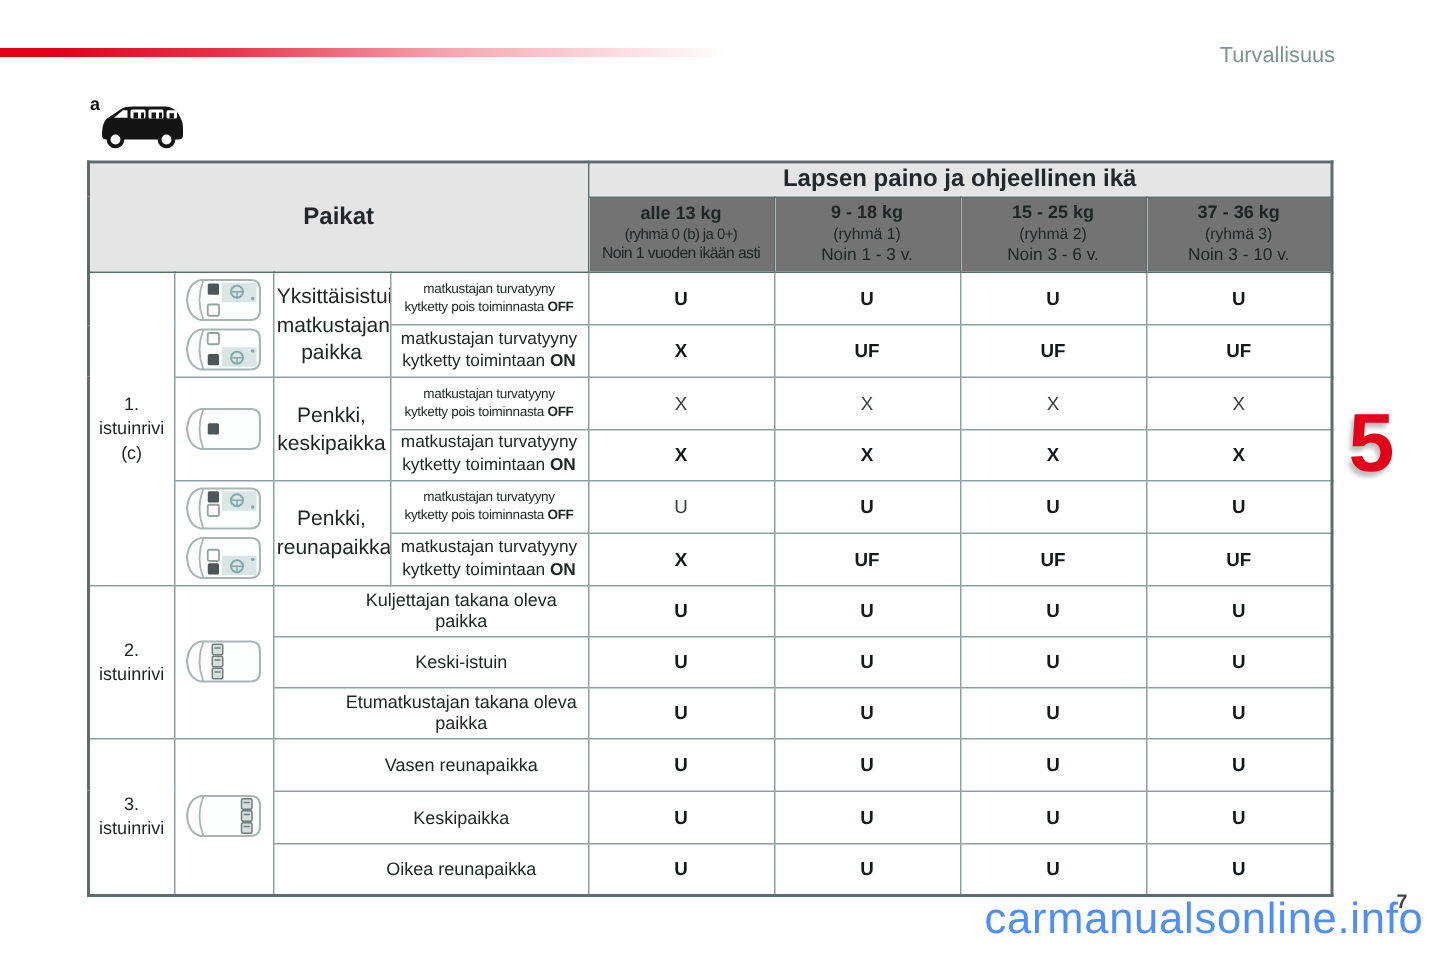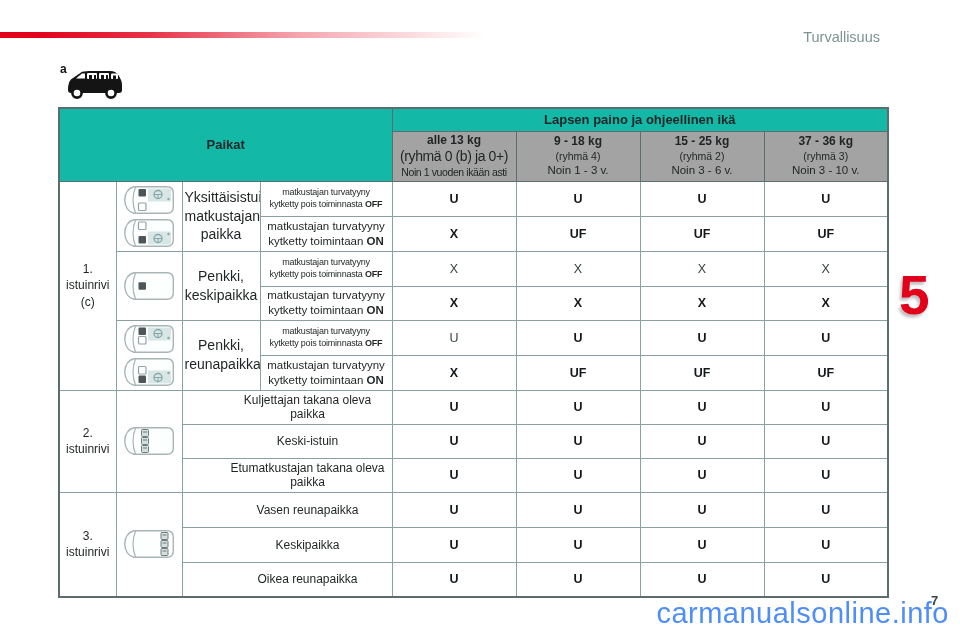--- a/index.html
+++ b/index.html
@@ -3,41 +3,41 @@
 <meta charset="utf-8">
 <style>
   html,body{margin:0;padding:0;}
   body{
     width:960px;height:640px;position:relative;background:#ffffff;
     font-family:"Liberation Sans", sans-serif;color:#1e2323;overflow:hidden;
   }
   
   .red-bar{position:absolute;left:0;top:32px;width:500px;height:6px;
     background:linear-gradient(90deg,#e2001a 0%,#e2001a 7%,rgba(226,0,26,.8) 30%,rgba(226,0,26,.35) 60%,rgba(226,0,26,0) 97%);}
-  .section-title{position:absolute;top:29px;right:80px;font-size:14.5px;color:#7d9393;}
+  .section-title{position:absolute;top:29px;right:70px;font-size:14.5px;color:#7d9393;}
   .figure{position:absolute;left:58px;top:62px;width:70px;height:42px;}
   .figure .flabel{position:absolute;left:2px;top:0;font-size:12px;font-weight:bold;color:#111;}
   .figure svg{position:absolute;left:6px;top:4px;}
   .chapter-num{position:absolute;left:899px;top:268px;font-size:55px;font-weight:bold;color:#e2001a;
     text-shadow:-2px 3px 3px rgba(96,96,96,.4);line-height:1;}
   .watermark{position:absolute;right:11px;top:597px;font-size:29px;color:#3b82f6;opacity:.9;letter-spacing:.5px;z-index:2;}
   .pagenum{position:absolute;left:931px;top:593px;font-size:13px;font-weight:bold;color:#3c4444;z-index:1;}
 
   
   table{position:absolute;left:58px;top:107px;border-collapse:collapse;table-layout:fixed;width:829px;
     border:2px solid #5d6c6c;}
   td{border:1px solid #8ba1a1;text-align:center;vertical-align:middle;padding:0 2px;overflow:hidden;}
   thead td{border:1px solid #5d6c6c;}
-  .hdr{background:#14b8a6;font-weight:bold;font-size:13px;color:#22282a;}
-  .subhdr{background:#a3a3a3;}
+  .hdr{background:#e5e5e5;font-weight:bold;font-size:16px;color:#22282a;}
+  .subhdr{background:#737373;}
   tr.h1{height:23px;} tr.h2{height:50px;}
   .w-weight{font-weight:bold;font-size:12px;line-height:1.3;}
   .w-group{font-size:10.5px;line-height:1.25;}
   .w-age{font-size:11.5px;line-height:1.3;}
-  .condn{letter-spacing:-.4px;font-size:14px;}
+  .condn{letter-spacing:-.4px;font-size:10px;}
   .condn2{letter-spacing:-.4px;font-size:10.5px;}
   tr.r35{height:35px;} tr.r34{height:34px;}
   .rowlabel{font-size:12px;line-height:1.35;}
   .seatlabel{font-size:14px;line-height:1.35;}
   .poslabel{font-size:12px;padding-left:43px;}
   .abg-s{font-size:9px;letter-spacing:-.2px;line-height:1.3;}
   .abg{font-size:11.5px;line-height:1.3;}
   .val{font-size:12.5px;}
   .em{font-weight:bold;color:#14181a;}
   .dim{font-weight:normal;color:#363d3d;}
@@ -85,21 +85,21 @@
       <td colspan="4" class="hdr">Lapsen paino ja ohjeellinen ikä</td>
     </tr>
     <tr class="h2">
       <td class="subhdr">
         <div class="w-weight">alle 13 kg</div>
         <div class="w-group condn">(ryhmä 0 (b) ja 0+)</div>
         <div class="w-age condn2">Noin 1 vuoden ikään asti</div>
       </td>
       <td class="subhdr">
         <div class="w-weight">9 - 18 kg</div>
-        <div class="w-group">(ryhmä 4)</div>
+        <div class="w-group">(ryhmä 1)</div>
         <div class="w-age">Noin 1 - 3 v.</div>
       </td>
       <td class="subhdr">
         <div class="w-weight">15 - 25 kg</div>
         <div class="w-group">(ryhmä 2)</div>
         <div class="w-age">Noin 3 - 6 v.</div>
       </td>
       <td class="subhdr">
         <div class="w-weight">37 - 36 kg</div>
         <div class="w-group">(ryhmä 3)</div>

